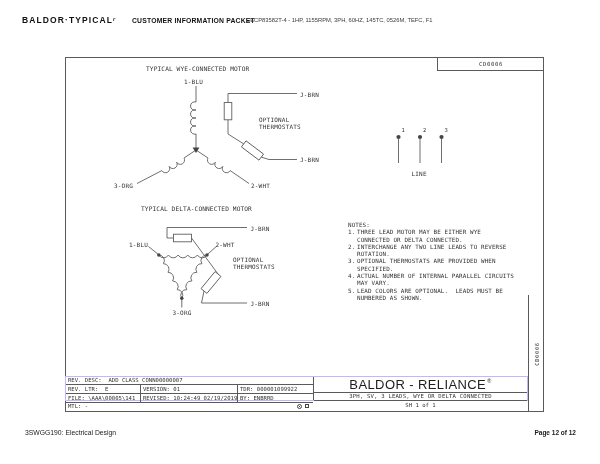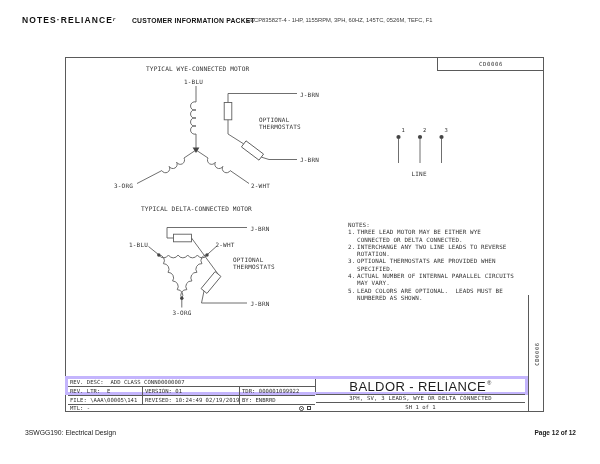--- a/index.html
+++ b/index.html
@@ -33,22 +33,22 @@
   .lbl.tnum { font-size:5.5px; }
 
   
   .notes { position:absolute; left:348px; top:222px; width:182px; font-size:5.9px;
            line-height:7.3px; letter-spacing:.1px; color:#333; }
   .note { display:flex; }
   .note .nn { width:9px; flex:none; }
   .note .nt { white-space:pre-wrap; }
 
   
-  .tblock { position:absolute; left:65px; top:376px; width:463px; height:19px;
-            border:3px solid #c4b5fd; display:flex; font-size:5.6px; color:#333; background:#fff; }
+  .tblock { position:absolute; left:65px; top:376px; width:463px; height:25px;
+            border:1px solid #c4b5fd; display:flex; font-size:5.6px; color:#333; background:#fff; }
   .tb-left { width:248px; border-right:1px solid #5a5a5a; display:flex; flex-direction:column; }
   .tb-row { display:flex; border-bottom:1px solid #5a5a5a; }
   .tb-left .tb-row:last-child { border-bottom:none; flex:1; }
   .r1 { height:8px; line-height:7.5px; padding-left:2px; white-space:pre; }
   .r2,.r3 { height:9px; line-height:8.5px; }
   .cell { padding-left:2px; white-space:pre; overflow:hidden; }
   .c1 { width:75px; border-right:1px solid #5a5a5a; }
   .c2 { width:97px; border-right:1px solid #5a5a5a; }
   .c3 { flex:1; }
   .r4 { align-items:center; padding-left:2px; padding-right:4px; justify-content:space-between; }
@@ -68,21 +68,21 @@
   .footer-left { position:absolute; left:25px; top:429px; font-family:"Liberation Sans",sans-serif;
                  font-size:6.8px; color:#222; }
   .footer-right { position:absolute; right:24px; top:429px; font-family:"Liberation Sans",sans-serif;
                   font-size:6.5px; font-weight:bold; color:#222; }
 </style>
 </head>
 <body>
 
 <div class="page">
 
-  <div class="hdr-logo"><span>NOTES·RELIANCE</span><span class="mark">r</span></div>
+  <div class="hdr-logo"><span>BALDOR·TYPICAL</span><span class="mark">r</span></div>
   <div class="hdr-packet">CUSTOMER INFORMATION PACKET</div>
   <div class="hdr-spec">CECP83582T-4 - 1HP, 1155RPM, 3PH, 60HZ, 145TC, 0526M, TEFC, F1</div>
 
   <div class="frame"></div>
   <div class="codebox">CD0006</div>
   <div class="side-strip">
     <span class="vtext">CD0006</span>
   </div>
 
   <svg class="linework" viewBox="0 0 600 464">

